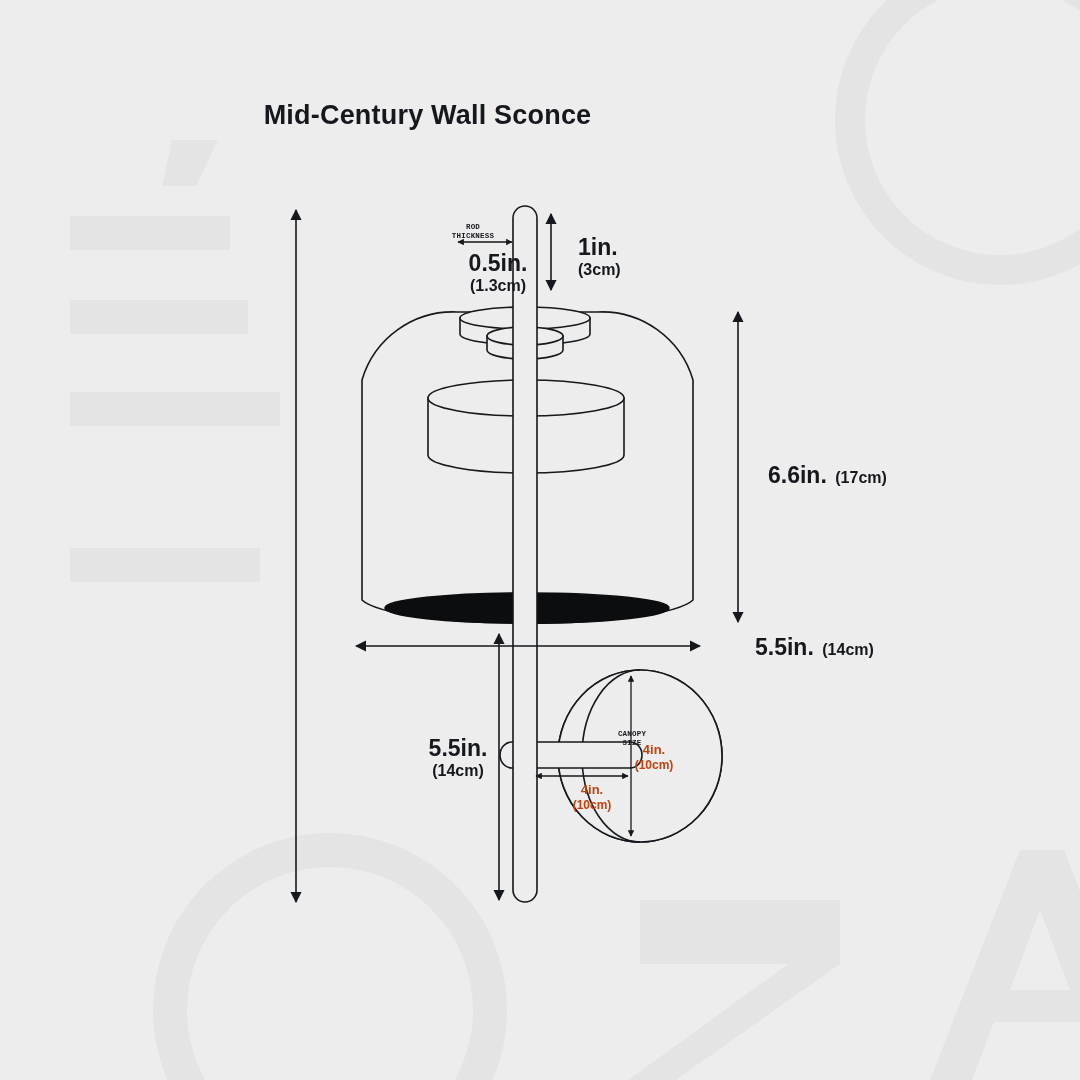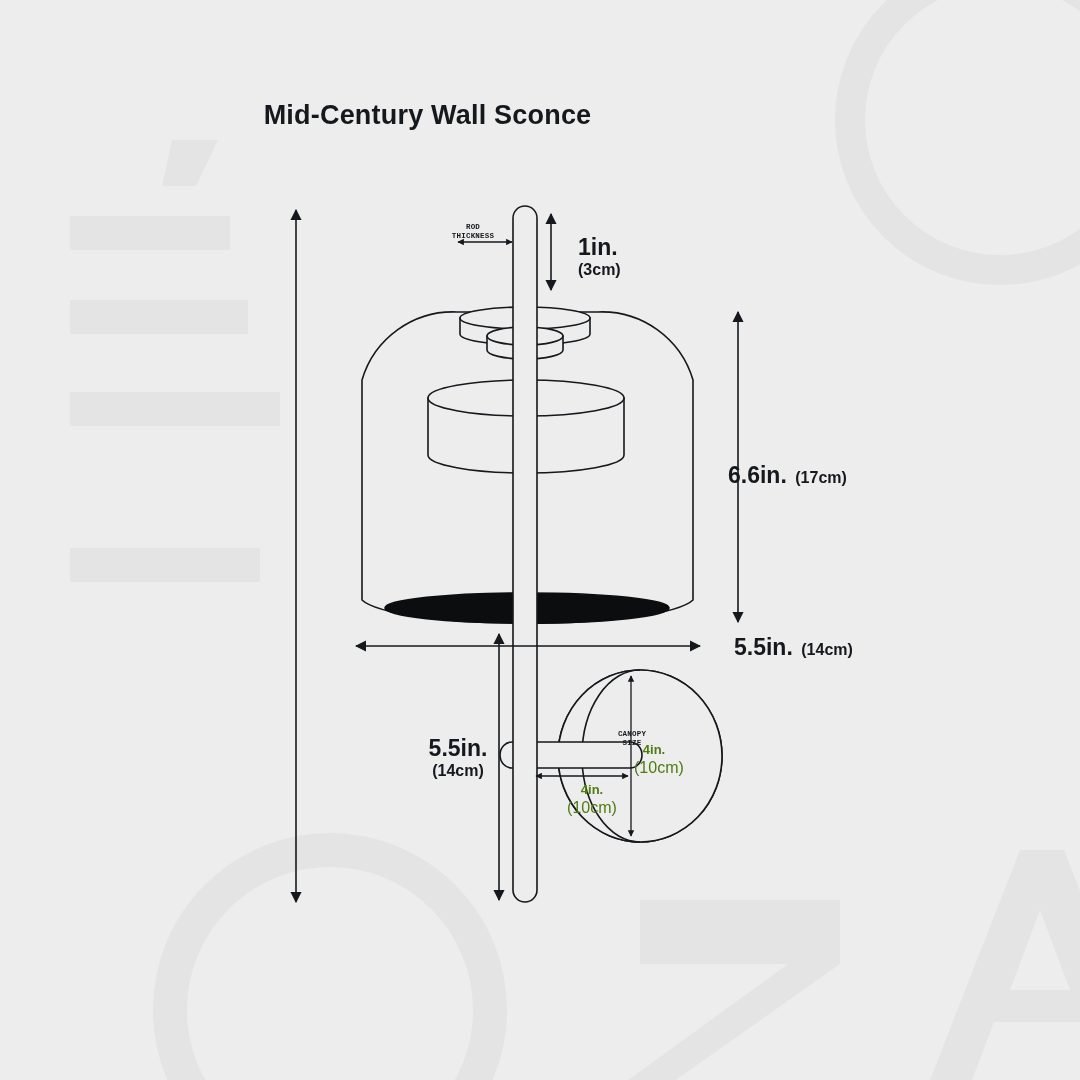--- a/index.html
+++ b/index.html
@@ -66,31 +66,31 @@
     color: #15181c;
     font-size: 7.5px;
     font-weight: bold;
     text-align: center;
     line-height: 1.25;
     letter-spacing: 0.2px;
     font-family: Liberation Mono, monospace;
   }
   .mini {
     position: absolute;
-    color: #4d7c0f;
+    color: #c2410c;
     text-align: center;
     line-height: 1.2;
   }
   .mini .b { font-size: 13px; font-weight: bold; display: block; }
-  .mini .s { font-size: 16px; font-weight: normal; display: block; }
+  .mini .s { font-size: 12px; font-weight: bold; display: block; }
 
   
   #dim-14 { left: 130px; top: 533px; width: 148px; text-align: right; }
-  #dim-66 { left: 728px; top: 462px; }
-  #dim-55w { left: 734px; top: 634px; }
+  #dim-66 { left: 768px; top: 462px; }
+  #dim-55w { left: 755px; top: 634px; }
   #dim-55d { left: 398px; top: 735px; width: 120px; text-align: center; }
   #dim-05 { left: 443px; top: 250px; width: 110px; text-align: center; }
   #dim-1 { left: 578px; top: 234px; }
   #lbl-rod { left: 440px; top: 223px; width: 66px; }
   #lbl-canopy { left: 610px; top: 730px; width: 44px; }
   #dim-4v { left: 634px; top: 742px; width: 40px; }
   #dim-4h { left: 566px; top: 782px; width: 52px; }
 </style>
 </head>
 <body>
@@ -193,20 +193,24 @@
   <div class="dim inline" id="dim-55w">
     <span class="big">5.5in.</span>
     <span class="small">(14cm)</span>
   </div>
 
   <div class="dim" id="dim-55d">
     <span class="big">5.5in.</span><br>
     <span class="small">(14cm)</span>
   </div>
 
+  <div class="dim" id="dim-05">
+    <span class="big">0.5in.</span><br>
+    <span class="small">(1.3cm)</span>
+  </div>
 
   <div class="dim" id="dim-1">
     <span class="big">1in.</span><br>
     <span class="small">(3cm)</span>
   </div>
 
   <div class="tiny" id="lbl-rod">ROD<br>THICKNESS</div>
   <div class="tiny" id="lbl-canopy">CANOPY<br>SIZE</div>
 
   <div class="mini" id="dim-4v">

